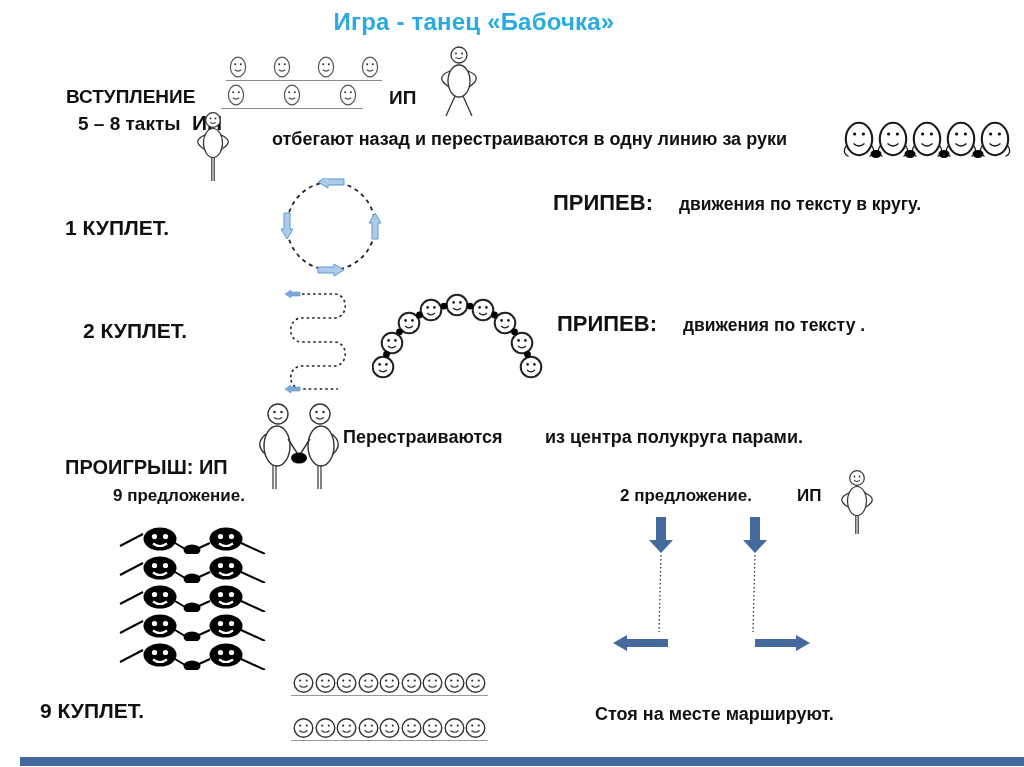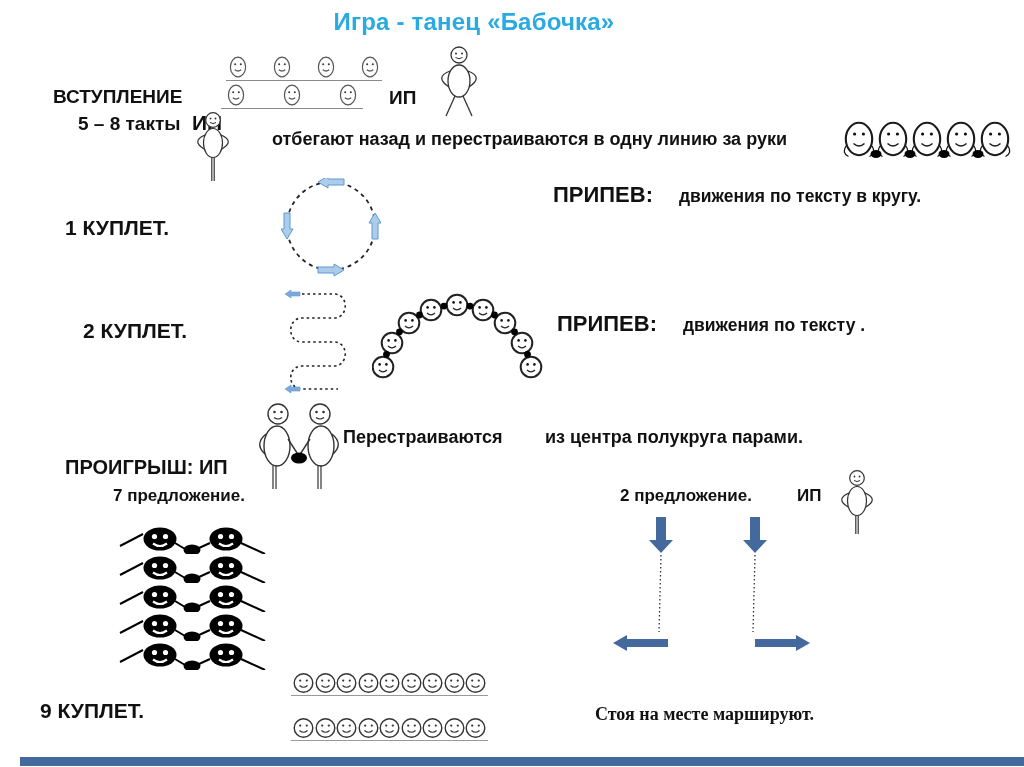--- a/index.html
+++ b/index.html
@@ -24,21 +24,21 @@
   .face-row.v3{gap:0.5px;padding:0 2px 1px 2px;border-bottom:1.6px solid #999;}
   .pair-col{display:flex;flex-direction:column;gap:1px;}
   .footer-bar{background:#44699d;width:1004px;height:9px;}
   svg{display:block;}
 </style>
 </head>
 <body>
 
 <div class="abs title" style="top:8px;left:0;">Игра - танец «Бабочка»</div>
 
-<div class="abs s19" style="left:53px;top:86px;">ВСТУПЛЕНИЕ</div>
+<div class="abs s19" style="left:66px;top:86px;">ВСТУПЛЕНИЕ</div>
 
 <div class="abs face-row r1" style="left:226px;top:56px;">
   <svg width="18" height="23" viewBox="0 0 18 23">
     <ellipse cx="9" cy="11" rx="7.6" ry="9.8" fill="#fff" stroke="#555" stroke-width="1.2"></ellipse>
     <circle cx="6.2" cy="8.2" r="1" fill="#333"></circle>
       <circle cx="11.8" cy="8.2" r="1" fill="#333"></circle>
     <path d="M5.8,13.8 Q9,16.4 12.2,13.8" fill="none" stroke="#555" stroke-width="1.1"></path>
   </svg>
 <svg width="18" height="23" viewBox="0 0 18 23">
     <ellipse cx="9" cy="11" rx="7.6" ry="9.8" fill="#fff" stroke="#555" stroke-width="1.2"></ellipse>
@@ -142,21 +142,21 @@
   <defs>
     <path id="barrow" d="M-13,0 L-3,-6 L-3,-3 L13,-3 L13,3 L-3,3 L-3,6 Z" fill="#aecbea" stroke="#5b9bd5" stroke-width="1"></path>
   </defs>
   <circle cx="50" cy="48" r="44" fill="none" stroke="#222" stroke-width="1.8" stroke-dasharray="4 4"></circle>
   <use href="#barrow" transform="translate(50,4)"></use>
   <use href="#barrow" transform="translate(6,48) rotate(-90)"></use>
   <use href="#barrow" transform="translate(94,48) rotate(90)"></use>
   <use href="#barrow" transform="translate(50,92) rotate(180)"></use>
 </svg>
 
-<div class="abs chorus-line" style="left:553px;top:182px;">
+<div class="abs chorus-line" style="left:553px;top:190px;">
   <span class="big">ПРИПЕВ:</span><span class="small">движения по тексту в кругу.</span>
 </div>
 
 <div class="abs s21" style="left:75px;top:319px;margin-left:8px;">2 КУПЛЕТ.</div>
 
 <svg class="abs" style="left:282px;top:288px;" width="82" height="110" viewBox="0 0 82 110">
   <defs>
     <path id="sarrow" d="M-7,0 L-1,-4 L-1,-2 L8,-2 L8,2 L-1,2 L-1,4 Z" fill="#7fa8d9" stroke="#5b9bd5" stroke-width="0.6"></path>
   </defs>
   <path d="M20,6 H52 C67,6 67,30 52,30 H20 C5,30 5,54 20,54 H52 C67,54 67,78 52,78 H20 C5,78 5,101 20,101 H56" fill="none" stroke="#222" stroke-width="1.6" stroke-dasharray="2.5 3"></path>
@@ -216,21 +216,21 @@
   <ellipse cx="47" cy="56" rx="8" ry="5.5" fill="#000"></ellipse>
   <line x1="21" y1="63.5" x2="21" y2="87" stroke="#333" stroke-width="1.2"></line>
   <line x1="24" y1="63.5" x2="24" y2="87" stroke="#333" stroke-width="1.2"></line>
   <line x1="66" y1="63.5" x2="66" y2="87" stroke="#333" stroke-width="1.2"></line>
   <line x1="69" y1="63.5" x2="69" y2="87" stroke="#333" stroke-width="1.2"></line>
 </svg>
 
 <div class="abs s18" style="left:343px;top:427px;">Перестраиваются</div>
 <div class="abs s18" style="left:545px;top:427px;white-space:nowrap;">из центра полукруга  парами.</div>
 
-<div class="abs s17" style="left:113px;top:486px;">7 предложение.</div>
+<div class="abs s17" style="left:113px;top:486px;">9 предложение.</div>
 <div class="abs s17" style="left:620px;top:486px;text-align:center;">2 предложение.</div>
 <div class="abs s17" style="left:797px;top:486px;">ИП</div>
 
 <svg class="abs" style="left:832px;top:470px;" width="50" height="66" viewBox="0 0 50 66">
   <circle cx="25" cy="8" r="7.3" fill="#fff" stroke="#333" stroke-width="1.2"></circle>
   <circle cx="22.5" cy="6.5" r="0.9" fill="#333"></circle>
     <circle cx="27.5" cy="6.5" r="0.9" fill="#333"></circle>
   <path d="M22,10.5 Q25,12.6 28,10.5" fill="none" stroke="#333" stroke-width="1"></path>
   <ellipse cx="25" cy="31" rx="9.5" ry="14.5" fill="#fff" stroke="#333" stroke-width="1.2"></ellipse>
   <path d="M17,23 Q3,29 16,37" fill="none" stroke="#333" stroke-width="1.2"></path>
@@ -435,15 +435,15 @@
     <path d="M6.5,13.5 Q10.5,17 14.5,13.5" fill="none" stroke="#333" stroke-width="1.2"></path>
   </svg>
     <svg width="21" height="22" viewBox="0 0 21 22">
     <circle cx="10.5" cy="11" r="9.3" fill="#fff" stroke="#333" stroke-width="1.4"></circle>
     <circle cx="7.2" cy="8.6" r="1.1" fill="#333"></circle>
       <circle cx="13.8" cy="8.6" r="1.1" fill="#333"></circle>
     <path d="M6.5,13.5 Q10.5,17 14.5,13.5" fill="none" stroke="#333" stroke-width="1.2"></path>
   </svg>
   </div>
 
-<div class="abs s18" style="left:595px;top:704px;font-family:Liberation Serif, serif;">Стоя на месте маршируют.</div>
+<div class="abs s18" style="left:595px;top:704px;">Стоя на месте маршируют.</div>
 
 <div class="abs footer-bar" style="left:20px;top:757px;"></div>
 
 </body></html>

